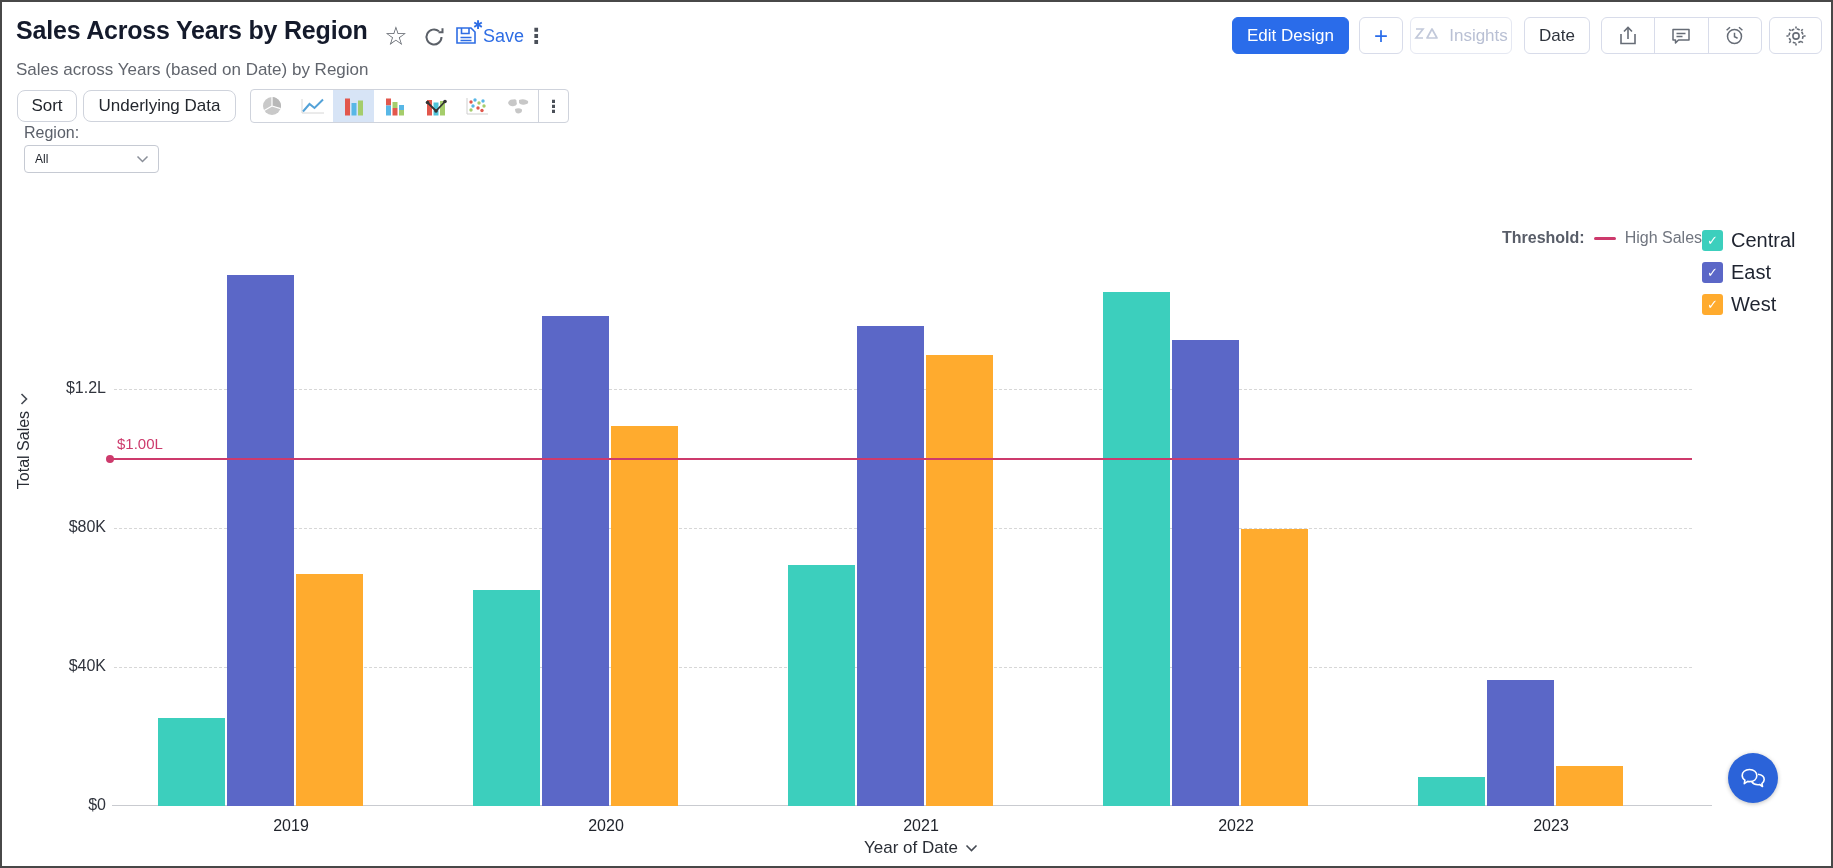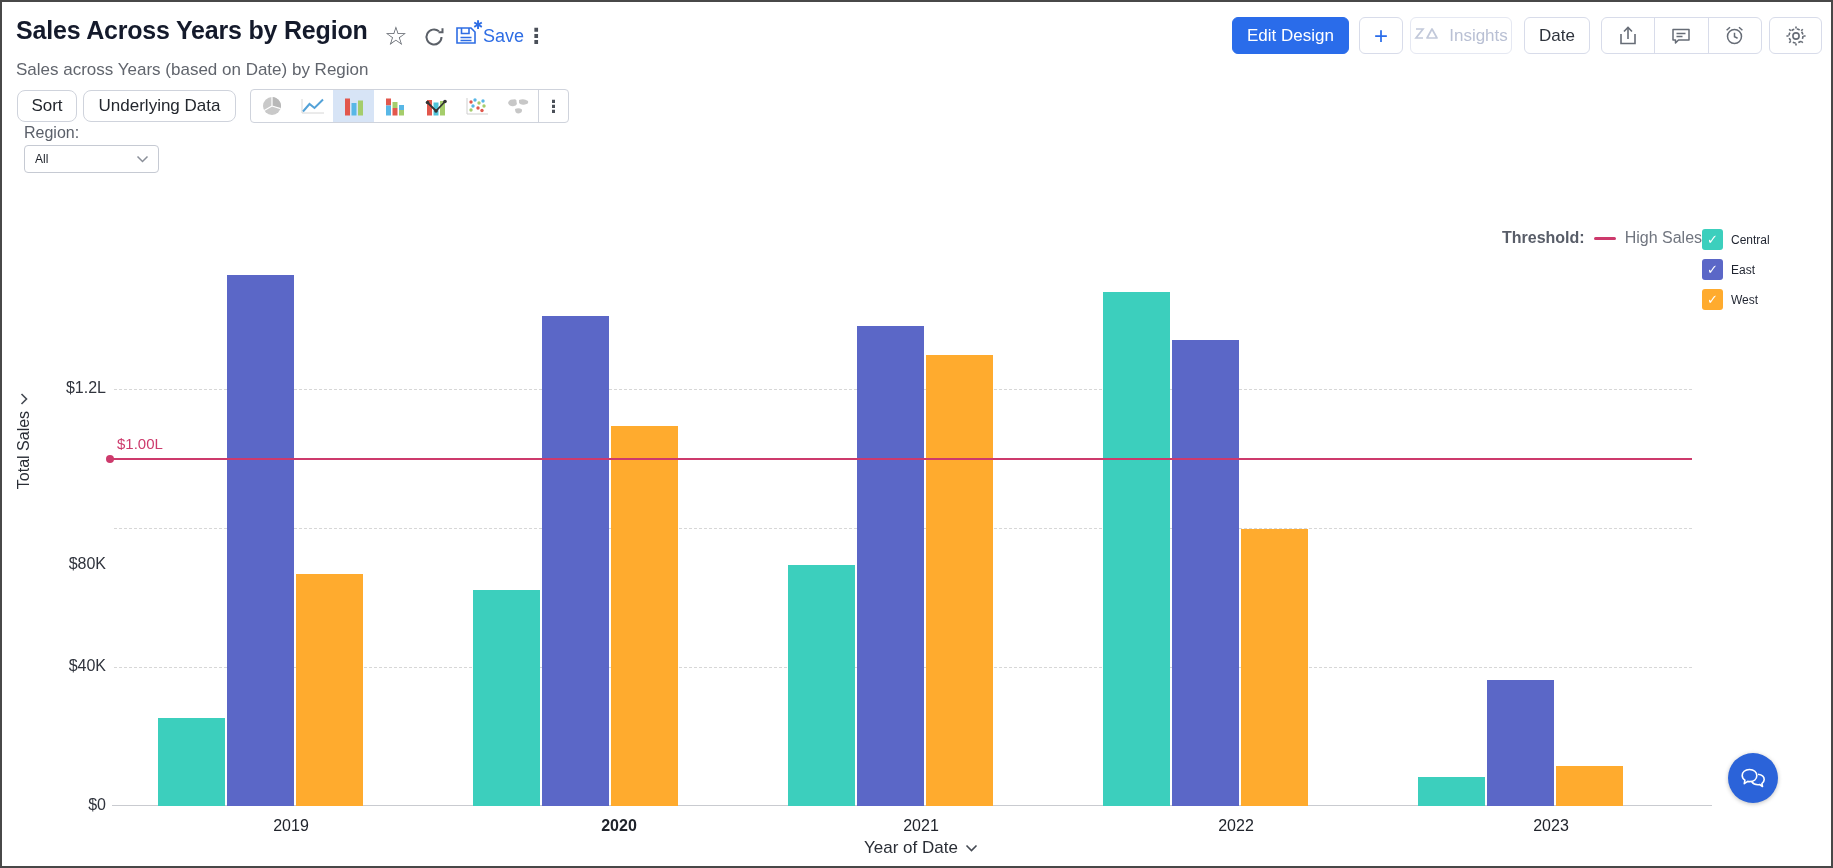--- a/index.html
+++ b/index.html
@@ -61,21 +61,21 @@
   .xtitle{left:819px;top:836px;width:200px;text-align:center;font-size:17px;color:#2a2e36;cursor:pointer;
           display:flex;align-items:center;justify-content:center;gap:7px;}
   .thlegend{left:1500px;top:227px;display:flex;align-items:center;gap:9px;}
   .thlegend .t1{font-size:16px;font-weight:700;color:#585d68;}
   .thlegend .dash{width:22px;height:3px;border-radius:2px;background:#cd3a6c;}
   .thlegend .t2{font-size:16px;color:#70757f;}
   .legend{left:1700px;top:227px;}
   .legrow{display:flex;align-items:center;gap:8px;margin-bottom:9px;cursor:pointer;}
   .legsw{width:21px;height:21px;border-radius:3px;display:flex;align-items:center;justify-content:center;
          color:#fff;font-size:13px;font-weight:700;}
-  .leglbl{font-size:12px;color:#1f2430;}
+  .leglbl{font-size:20px;color:#1f2430;}
   
   .chat{left:1726px;top:751px;width:50px;height:50px;border-radius:50%;background:#2b63d9;
         display:flex;align-items:center;justify-content:center;cursor:pointer;box-shadow:0 1px 4px rgba(0,0,0,.25);}
 </style>
 </head>
 <body>
 
 <div class="screen">
 
   <div class="abs subtitle">Sales across Years (based on Date) by Region</div>
@@ -234,21 +234,21 @@
       <div class="grid" style="top: 331px;"></div>
       <div class="grid" style="top: 192px;"></div>
       <div class="baseline"></div>
       <div class="bar" style="left: 44px; width: 67px; top: 521px; height: 88px; background: rgb(60, 207, 189);"></div>
       <div class="bar" style="left: 113px; width: 67px; top: 78px; height: 531px; background: rgb(91, 103, 199);"></div>
       <div class="bar" style="left: 182px; width: 67px; top: 377px; height: 232px; background: rgb(255, 171, 46);"></div>
       <div class="xtick" style="left: 122px; top: 620px;">2019</div>
       <div class="bar" style="left: 359px; width: 67px; top: 393px; height: 216px; background: rgb(60, 207, 189);"></div>
       <div class="bar" style="left: 428px; width: 67px; top: 119px; height: 490px; background: rgb(91, 103, 199);"></div>
       <div class="bar" style="left: 497px; width: 67px; top: 229px; height: 380px; background: rgb(255, 171, 46);"></div>
-      <div class="xtick" style="left: 450px; top: 620px; font-weight: bold;">2020</div>
+      <div class="xtick" style="left: 437px; top: 620px;">2020</div>
       <div class="bar" style="left: 674px; width: 67px; top: 368px; height: 241px; background: rgb(60, 207, 189);"></div>
       <div class="bar" style="left: 743px; width: 67px; top: 129px; height: 480px; background: rgb(91, 103, 199);"></div>
       <div class="bar" style="left: 812px; width: 67px; top: 158px; height: 451px; background: rgb(255, 171, 46);"></div>
       <div class="xtick" style="left: 752px; top: 620px;">2021</div>
       <div class="bar" style="left: 989px; width: 67px; top: 95px; height: 514px; background: rgb(60, 207, 189);"></div>
       <div class="bar" style="left: 1058px; width: 67px; top: 143px; height: 466px; background: rgb(91, 103, 199);"></div>
       <div class="bar" style="left: 1127px; width: 67px; top: 332px; height: 277px; background: rgb(255, 171, 46);"></div>
       <div class="xtick" style="left: 1067px; top: 620px;">2022</div>
       <div class="bar" style="left: 1304px; width: 67px; top: 580px; height: 29px; background: rgb(60, 207, 189);"></div>
       <div class="bar" style="left: 1373px; width: 67px; top: 483px; height: 126px; background: rgb(91, 103, 199);"></div>
@@ -289,15 +289,15 @@
 
   <div class="abs chat">
     <svg width="27" height="24" viewBox="0 0 27 24" fill="none" stroke="#ffffff" stroke-width="1.6">
       <path d="M9.5 3.5 C5 3.5 2.2 6.2 2.2 9.4 c0 1.9 1 3.6 2.7 4.7 L4.3 17.6 l3.4-2.2 c.6.1 1.2.2 1.8.2 4.5 0 7.3-2.7 7.3-6.1 0-3.3-2.8-6-7.3-6 Z" stroke-linejoin="round"></path>
       <path d="M18 8.3 c3.4.5 6.2 2.6 6.2 5.3 0 1.6-.9 3-2.3 4 l.6 2.9 -2.9-2 c-.5.1-1.1.2-1.7.2 -2.7 0-5-1.2-6.2-2.9" stroke-linejoin="round"></path>
     </svg>
   </div>
 
 <div class="ytick" style="top: 794px;">$0</div>
     <div class="ytick" style="top: 655px;">$40K</div>
-    <div class="ytick" style="top: 516px; margin-top: 37px;">$80K</div>
+    <div class="ytick" style="top: 516px;">$80K</div>
     <div class="ytick" style="top: 377px;">$1.2L</div>
   </div>
 
 </body></html>

